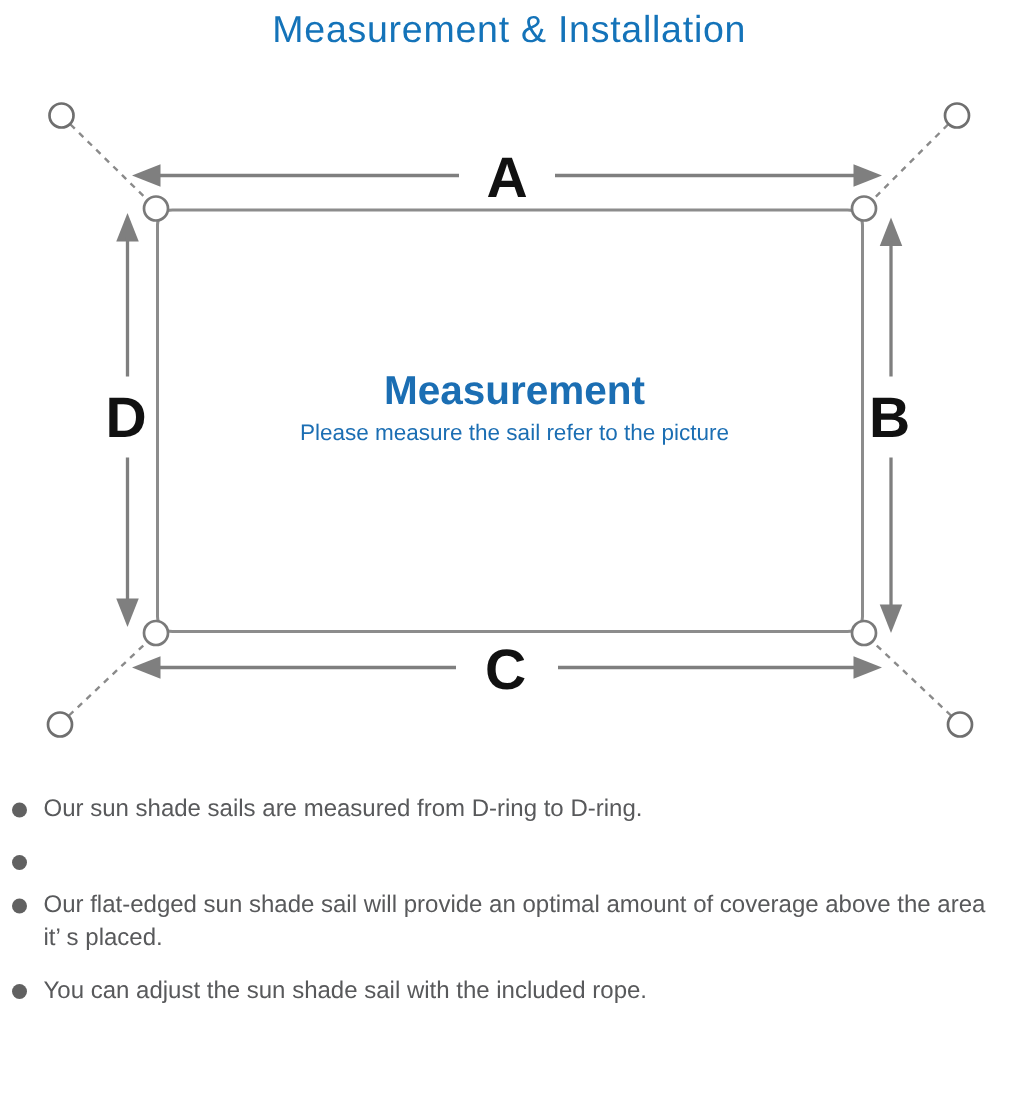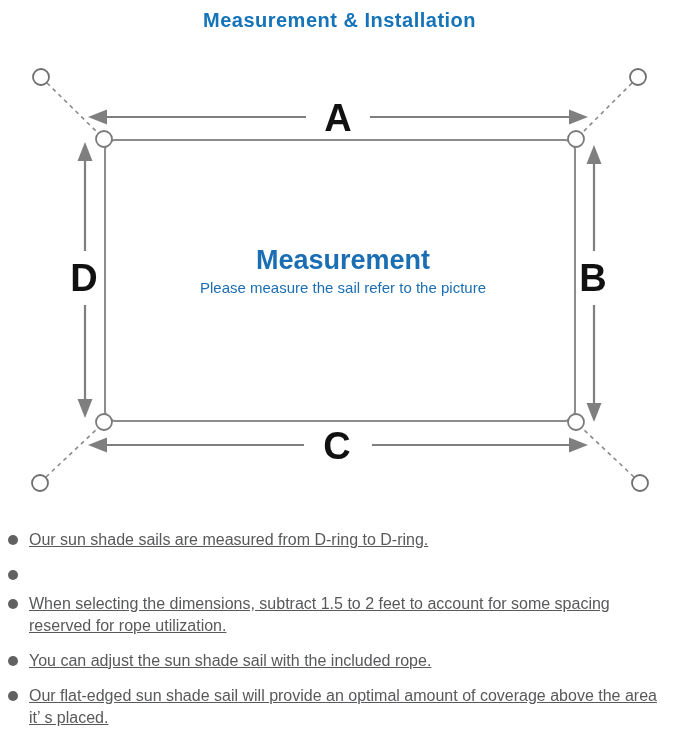--- a/index.html
+++ b/index.html
@@ -16,22 +16,22 @@
     background:#ffffff;
     font-family:"Liberation Sans", sans-serif;
     position:relative;
     overflow:hidden;
   }
   .page-title{
     position:absolute;
     top:0;left:0;right:0;
     margin:0;
     text-align:center;
-    font-size:20px;
-    font-weight:bold;
+    font-size:25px;
+    font-weight:normal;
     letter-spacing:0.5px;
     color:var(--accent-blue);
     line-height:40px;
   }
   .diagram-wrap{
     position:absolute;
     top:55px;left:0;
     width:679px;height:465px;
   }
   svg .outline{fill:#ffffff;stroke:var(--rect-line);stroke-width:2;}
@@ -79,21 +79,20 @@
   }
   .notes .dot{
     flex:none;
     width:10px;height:10px;
     margin-top:6px;
     border-radius:50%;
     background:var(--bullet);
   }
   .notes .note-text{
     max-width:634px;
-    text-decoration:underline;
   }
 </style>
 </head>
 <body>
 
 <h1 class="page-title">Measurement &amp; Installation</h1>
 
 <div class="diagram-wrap">
   <svg width="679" height="465" viewBox="0 0 679 465" xmlns="http://www.w3.org/2000/svg">
 
@@ -154,23 +153,19 @@
 <ul class="notes">
   <li>
     <span class="dot"></span>
     <span class="note-text">Our sun shade sails are measured from D-ring to D-ring.</span>
   </li>
   <li>
     <span class="dot"></span>
   </li>
   <li>
     <span class="dot"></span>
-    <span class="note-text">When selecting the dimensions, subtract 1.5 to 2 feet to account for some spacing reserved for rope utilization.</span>
+    <span class="note-text">Our flat-edged sun shade sail will provide an optimal amount of coverage above the area it’ s placed.</span>
   </li>
   <li>
     <span class="dot"></span>
     <span class="note-text">You can adjust the sun shade sail with the included rope.</span>
   </li>
-  <li>
-    <span class="dot"></span>
-    <span class="note-text">Our flat-edged sun shade sail will provide an optimal amount of coverage above the area it’ s placed.</span>
-  </li>
 </ul>
 
 </body></html>

